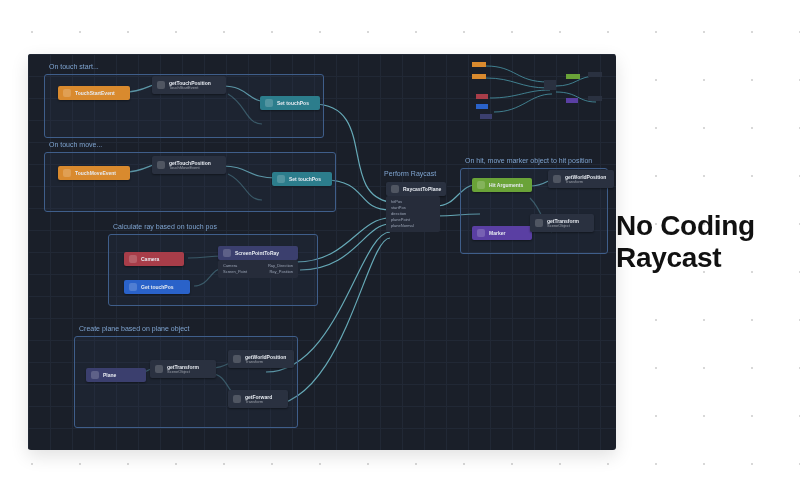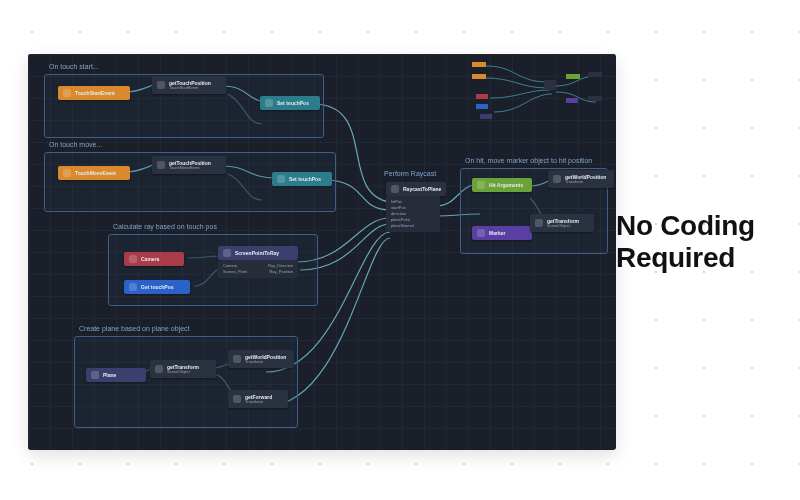--- a/index.html
+++ b/index.html
@@ -107,21 +107,21 @@
     background: rgba(20,24,33,0.0);
   }
   .minimap svg { width:100%; height:100%; }
 </style>
 </head>
 <body>
 
 <div class="dots"></div>
 
 <div class="headline">
-  <span>No Coding Required</span>
+  <span>No Coding Raycast</span>
 </div>
 
 <div class="panel">
   <div class="panel-grid"></div>
 
   <svg class="wires" viewBox="0 0 588 396" preserveAspectRatio="none">
 
     <path class="wire" d="M96 38 C 120 38 120 28 142 28"></path>
     <path class="wire" d="M195 32 C 220 32 220 48 240 48"></path>
     <path class="wire dim" d="M200 40 C 218 50 218 70 234 70"></path>

